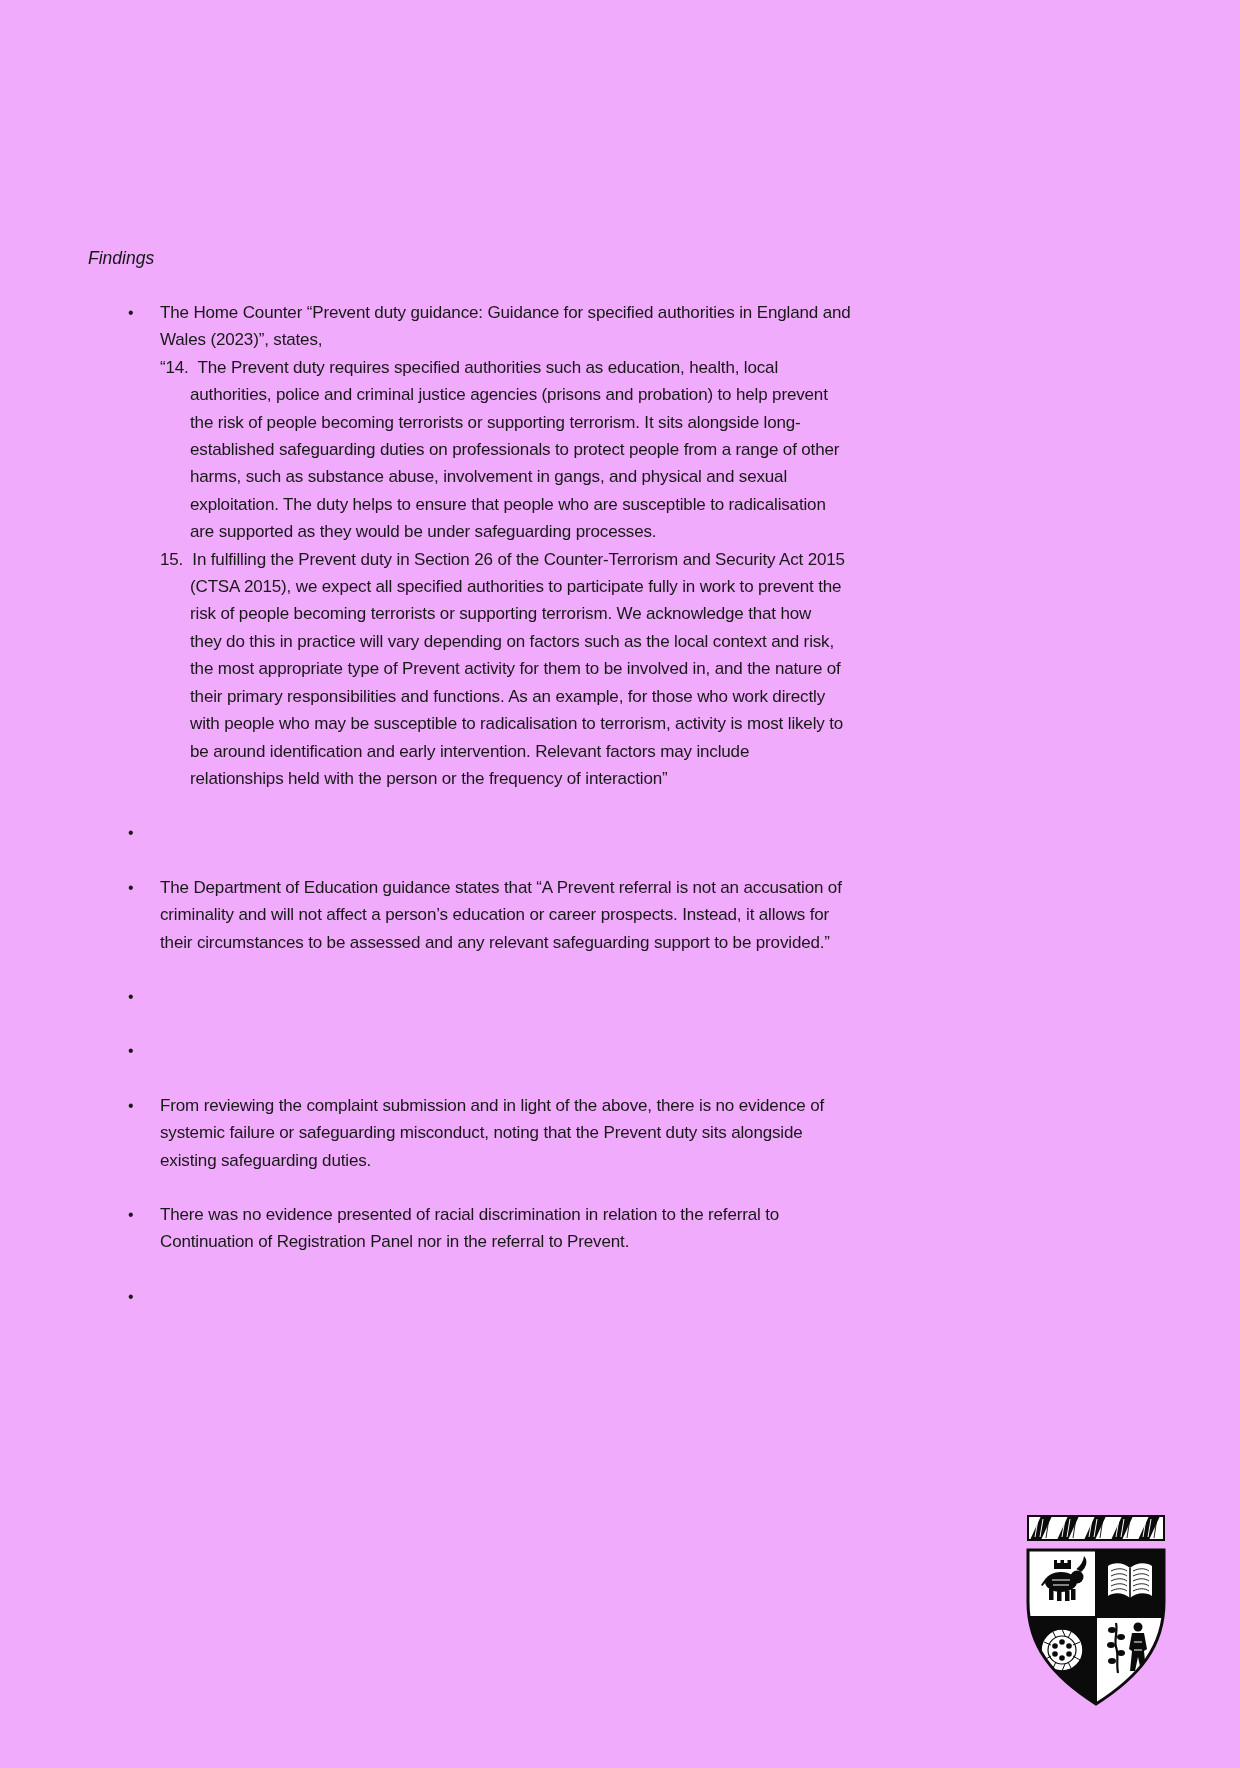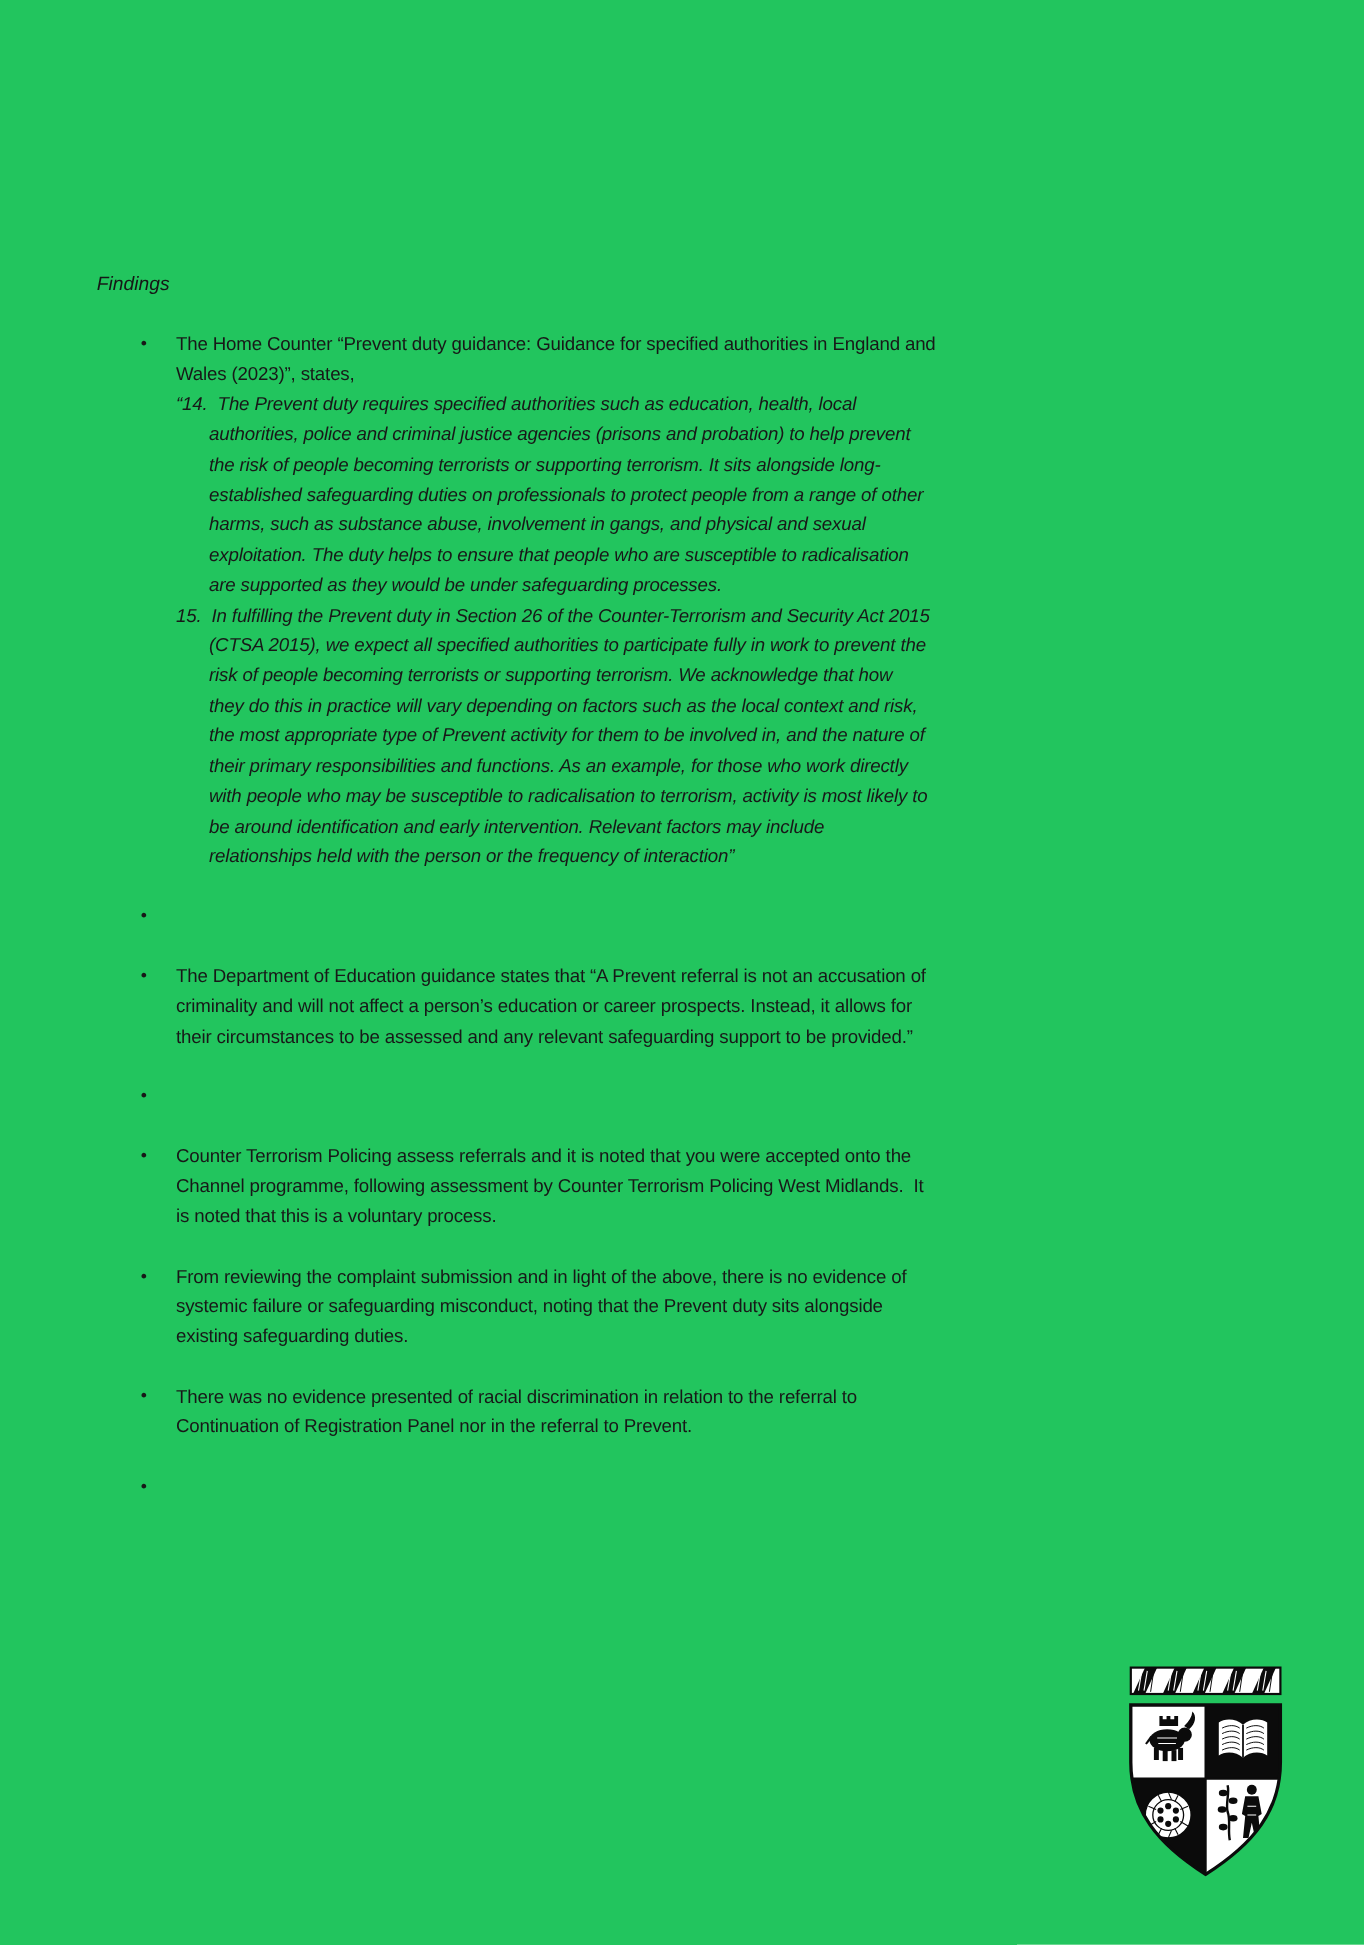--- a/index.html
+++ b/index.html
@@ -1,34 +1,34 @@
 <!DOCTYPE html>
 <html><head>
 <meta charset="utf-8">
 <style>
   html,body{margin:0;padding:0;}
   body{
     width:1240px;height:1768px;position:relative;background:#ffffff;
     font-family:"Liberation Sans",sans-serif;color:#1b1b1b;
     overflow:hidden;
   }
-  .page{position:absolute;inset:0;background:#22c55e;}
+  .page{position:absolute;inset:0;background:#f0abfc;}
   .findings{
     position:absolute;left:88px;top:246px;
     font-style:italic;font-size:17.5px;line-height:24px;color:#161616;
   }
   .content{
     position:absolute;left:128px;top:299px;width:1050px;
     font-size:17px;line-height:27.4px;letter-spacing:-0.15px;color:#181818;
   }
   .bullet{display:flex;margin-bottom:27px;}
   .marker{flex:0 0 32px;width:32px;align-self:flex-start;font-size:16px;}
   .btext{white-space:pre;}
   .it{}
-  .qpara{white-space:pre;padding-left:30px;text-indent:-30px;font-style:italic;}
+  .qpara{white-space:pre;padding-left:30px;text-indent:-30px;}
   .qpara.gap{}
   .crest{position:absolute;left:1024px;top:1510px;width:144px;height:200px;}
 </style>
 </head>
 <body>
 
 <div class="page">
 
   <div class="findings">Findings</div>
 
@@ -64,23 +64,20 @@
 criminality and will not affect a person’s education or career prospects. Instead, it allows for
 their circumstances to be assessed and any relevant safeguarding support to be provided.”</span></div>
     </div>
 
     <div class="bullet">
       <span class="marker">•</span>
     </div>
 
     <div class="bullet">
       <span class="marker">•</span>
-      <div class="btext">Counter Terrorism Policing assess referrals and it is noted that you were accepted onto the
-Channel programme, following assessment by Counter Terrorism Policing West Midlands.  It
-is noted that this is a voluntary process.</div>
     </div>
 
     <div class="bullet">
       <span class="marker">•</span>
       <div class="btext">From reviewing the complaint submission and in light of the above, there is no evidence of
 systemic failure or safeguarding misconduct, noting that the Prevent duty sits alongside
 existing safeguarding duties.</div>
     </div>
 
     <div class="bullet">

